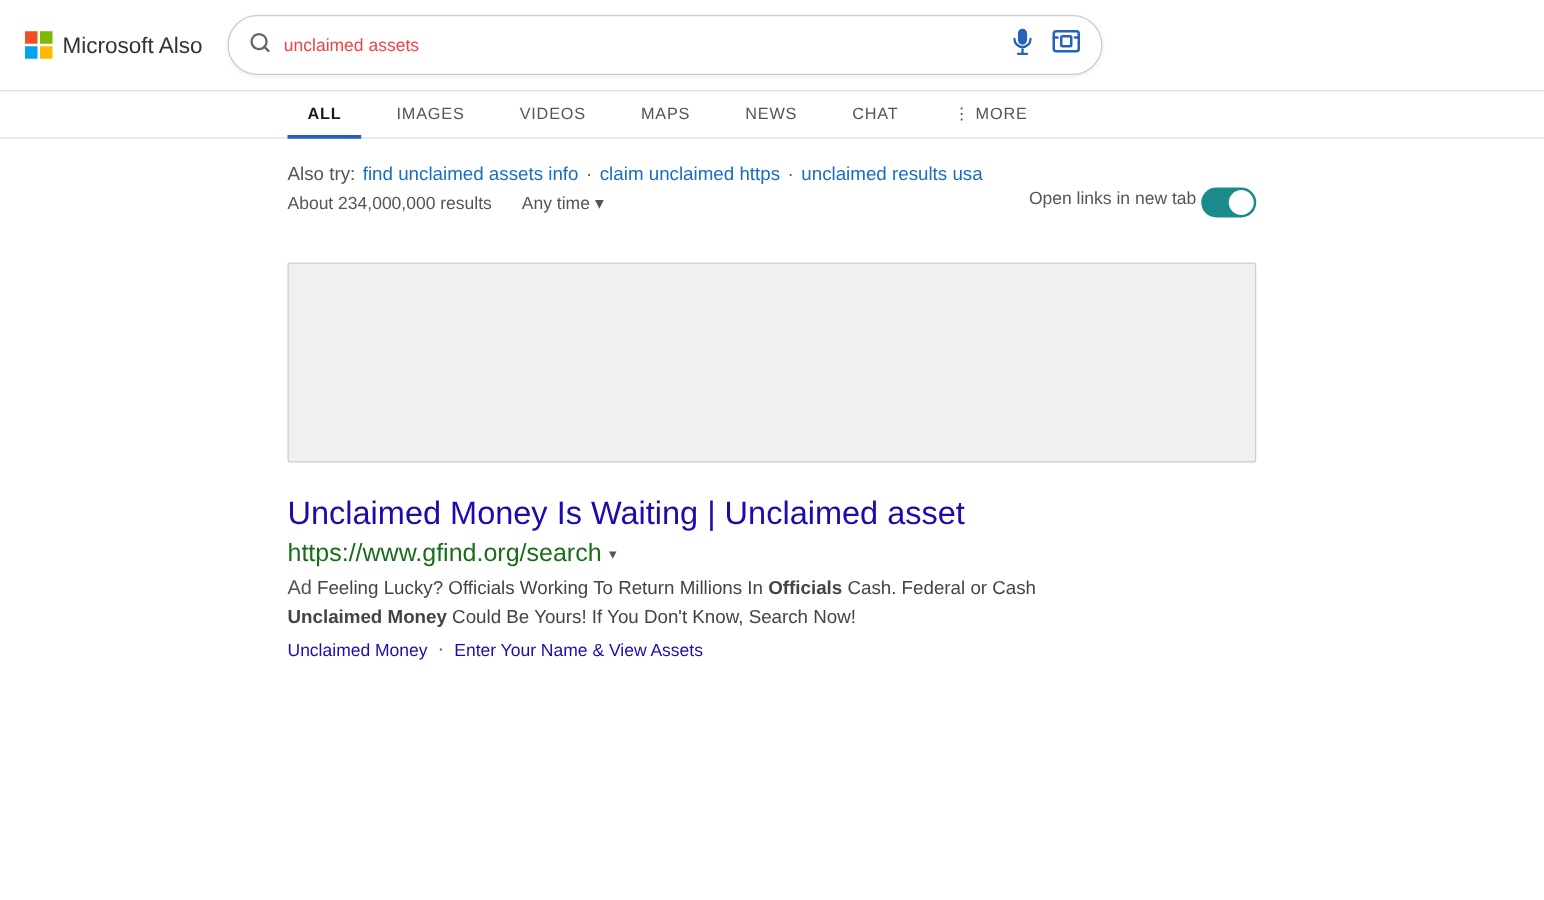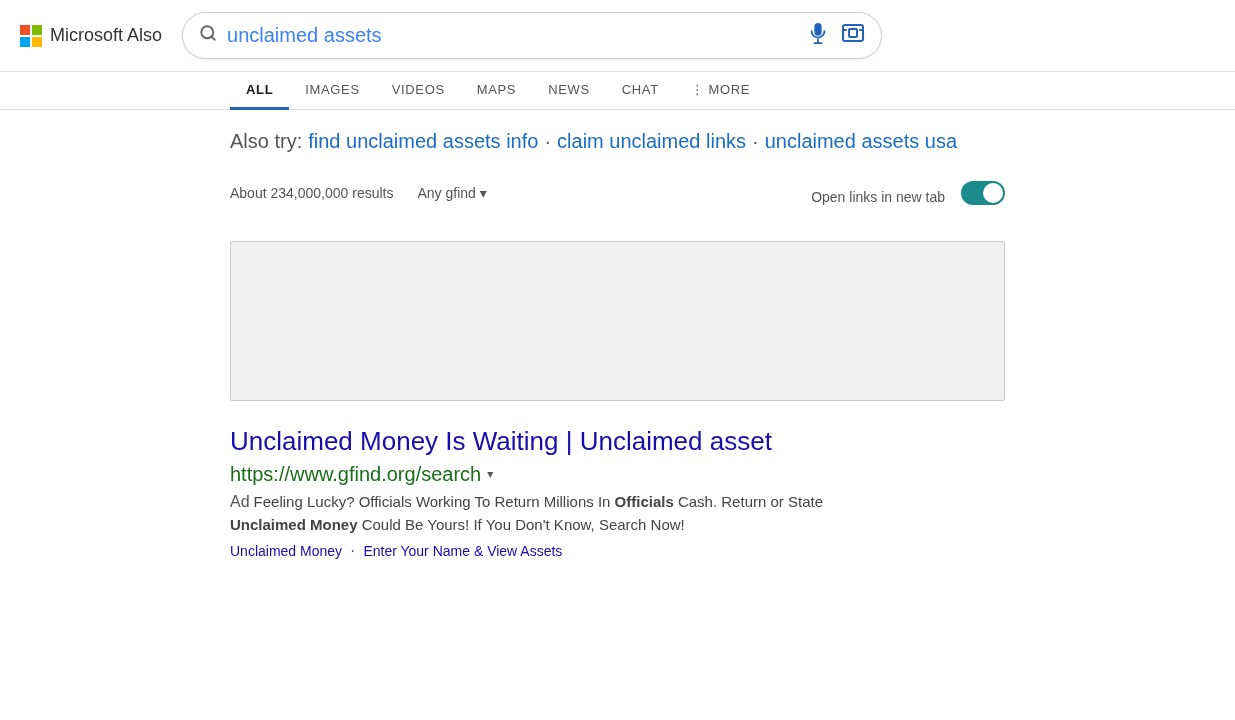--- a/index.html
+++ b/index.html
@@ -48,22 +48,22 @@
     }
     .search-icon-wrap {
       color: #666;
       font-size: 18px;
       margin-right: 10px;
     }
     .search-input {
       flex: 1;
       border: none;
       outline: none;
-      font-size: 20px;
-      color: #3b82f6;
+      font-size: 14px;
+      color: #ef4444;
       background: transparent;
     }
     .search-bar-icons {
       display: flex;
       align-items: center;
       gap: 12px;
       margin-left: 10px;
     }
     .mic-icon, .camera-icon {
       color: #2563ba;
@@ -74,21 +74,21 @@
       width: 24px;
       height: 24px;
     }
 
     
     .nav-tabs {
       display: flex;
       align-items: center;
       padding: 0 230px;
       border-bottom: 1px solid #e0e0e0;
-      gap: 0;
+      gap: 12px;
     }
     .nav-tab {
       padding: 10px 16px;
       font-size: 13px;
       letter-spacing: 0.05em;
       color: #555;
       cursor: pointer;
       text-decoration: none;
       text-transform: uppercase;
       font-weight: 500;
@@ -109,23 +109,23 @@
     
     .main-content {
       padding: 20px 230px;
     }
 
     
     .also-try {
       display: flex;
       align-items: center;
       gap: 6px;
-      margin-bottom: 28px;
+      margin-bottom: 2px;
       flex-wrap: wrap;
-      font-size: 20px;
+      font-size: 15px;
     }
     .also-try-label {
       color: #555;
     }
     .also-try-link {
       color: #1a6cc4;
       cursor: pointer;
       text-decoration: none;
     }
     .dot { color: #555; }
@@ -141,22 +141,22 @@
     }
     .anytime-btn {
       display: flex;
       align-items: center;
       gap: 4px;
       cursor: pointer;
       color: #555;
     }
     .open-links-area {
       display: flex;
-      align-items: flex-end;
-      gap: 16px;
+      align-items: flex-start;
+      gap: 4px;
       margin-left: auto;
     }
     .toggle-switch {
       width: 44px;
       height: 24px;
       background: #1a8a8a;
       border-radius: 12px;
       position: relative;
       cursor: pointer;
     }
@@ -287,49 +287,49 @@
     <span>MORE</span>
   </a>
 </nav>
 
 <div class="main-content">
 
   <div class="also-try">
     <span class="also-try-label">Also try:</span>
     <a class="also-try-link">find unclaimed assets info</a>
     <span class="dot">·</span>
-    <a class="also-try-link">claim unclaimed links</a>
+    <a class="also-try-link">claim unclaimed https</a>
     <span class="dot">·</span>
-    <a class="also-try-link">unclaimed assets usa</a>
+    <a class="also-try-link">unclaimed results usa</a>
   </div>
 
   <div class="results-meta">
     <span>About 234,000,000 results</span>
     <div class="anytime-btn">
-      <span>Any gfind</span>
+      <span>Any time</span>
       <span>▾</span>
     </div>
     <div class="open-links-area">
       <span>Open links in new tab</span>
       <div class="toggle-switch">
         <div class="toggle-knob"></div>
       </div>
     </div>
   </div>
 
   <div class="ad-box"></div>
 
   <div class="result-item">
     <a class="result-title">Unclaimed Money Is Waiting | Unclaimed asset</a>
     <div class="result-url-row">
       <span class="result-url">https://www.gfind.org/search</span>
       <span class="result-url-arrow">▾</span>
     </div>
     <div class="result-snippet">
-      <span class="ad-label">Ad</span><span>Feeling Lucky? Officials Working To Return Millions In </span><span class="bold">Officials</span><span> Cash. Return or State </span><br>
+      <span class="ad-label">Ad</span><span>Feeling Lucky? Officials Working To Return Millions In </span><span class="bold">Officials</span><span> Cash. Federal or Cash </span><br>
       <span class="bold">Unclaimed Money</span><span> Could Be Yours! If You Don't Know, Search Now!</span>
     </div>
     <div class="result-links">
       <a class="result-link">Unclaimed Money</a>
       <span class="link-sep">·</span>
       <a class="result-link">Enter Your Name &amp; View Assets</a>
     </div>
   </div>
 
 </div>

